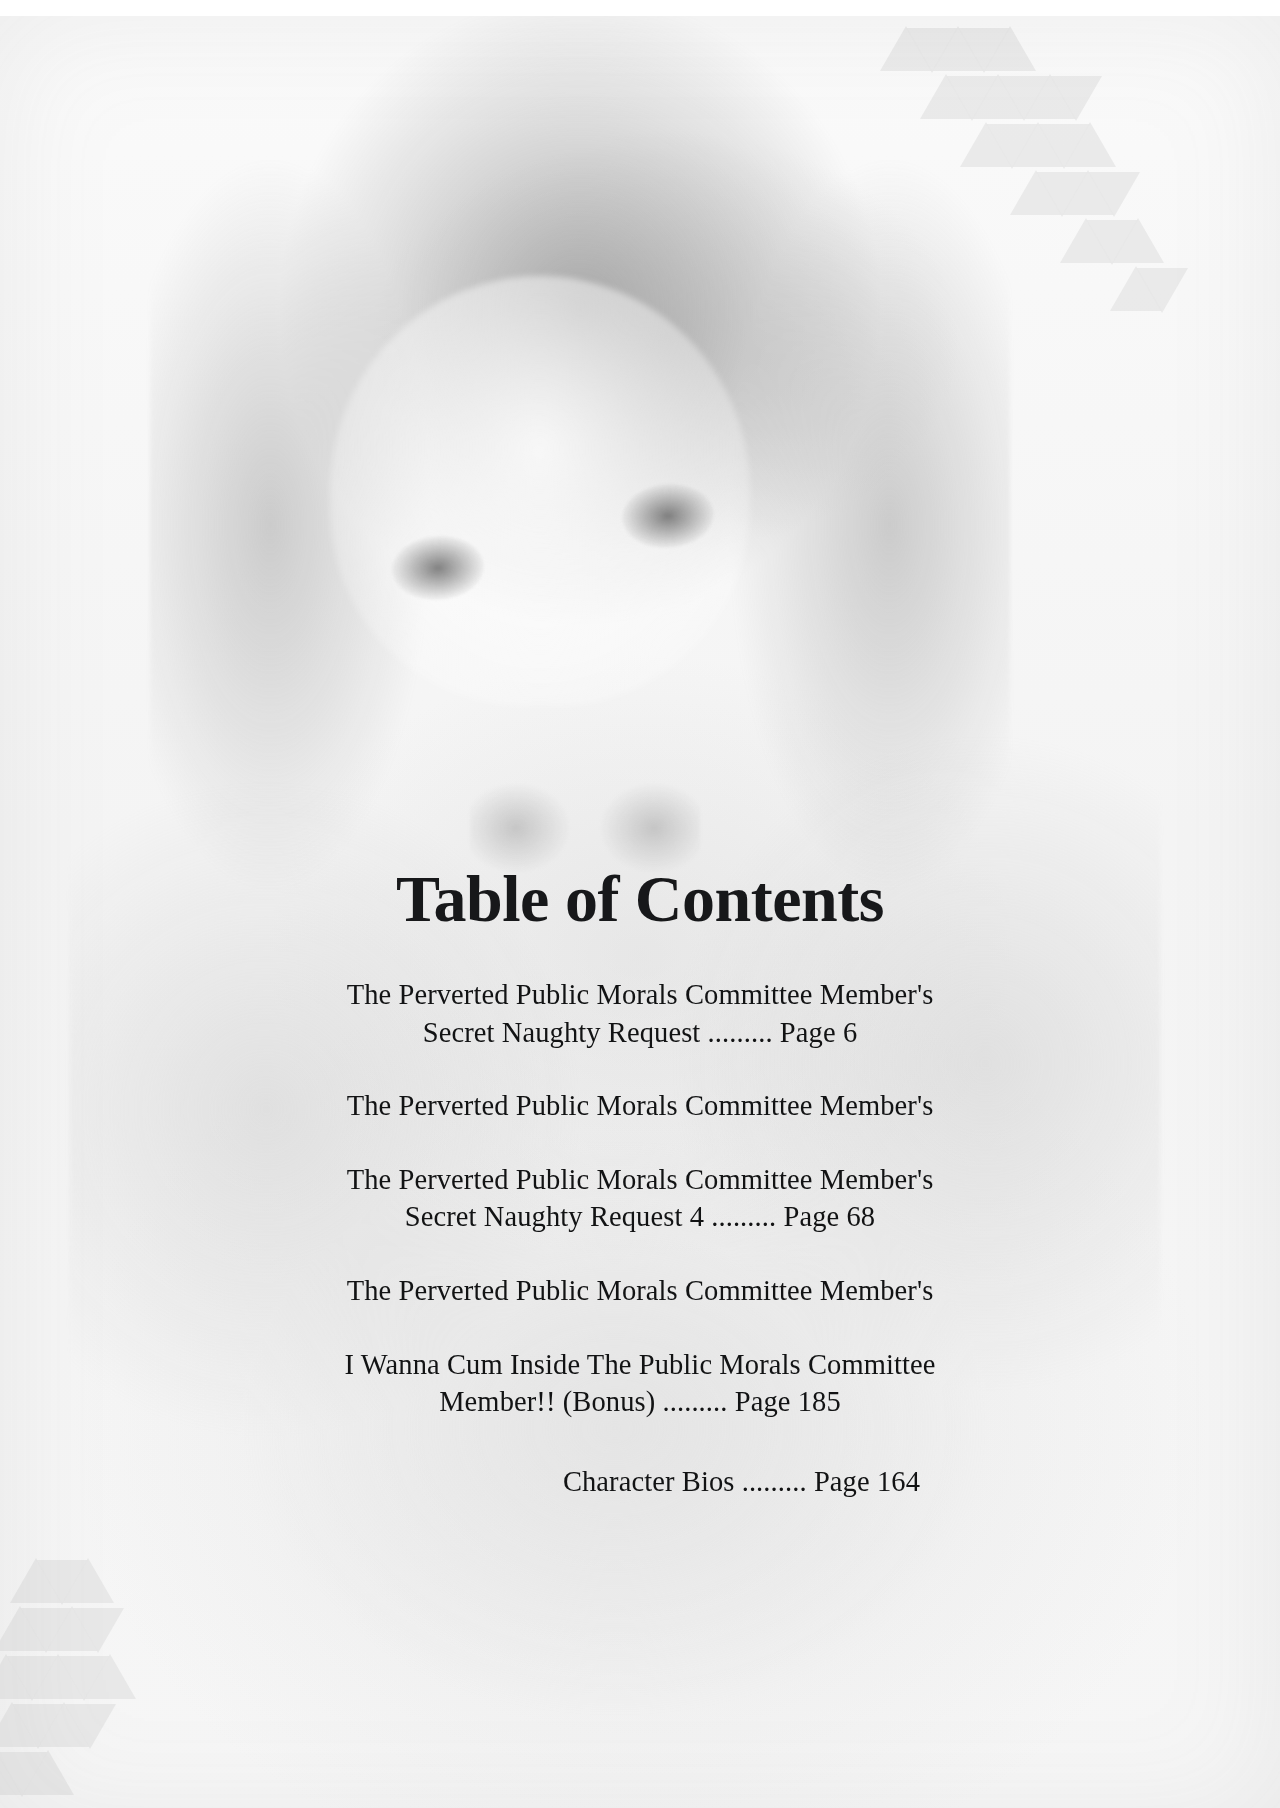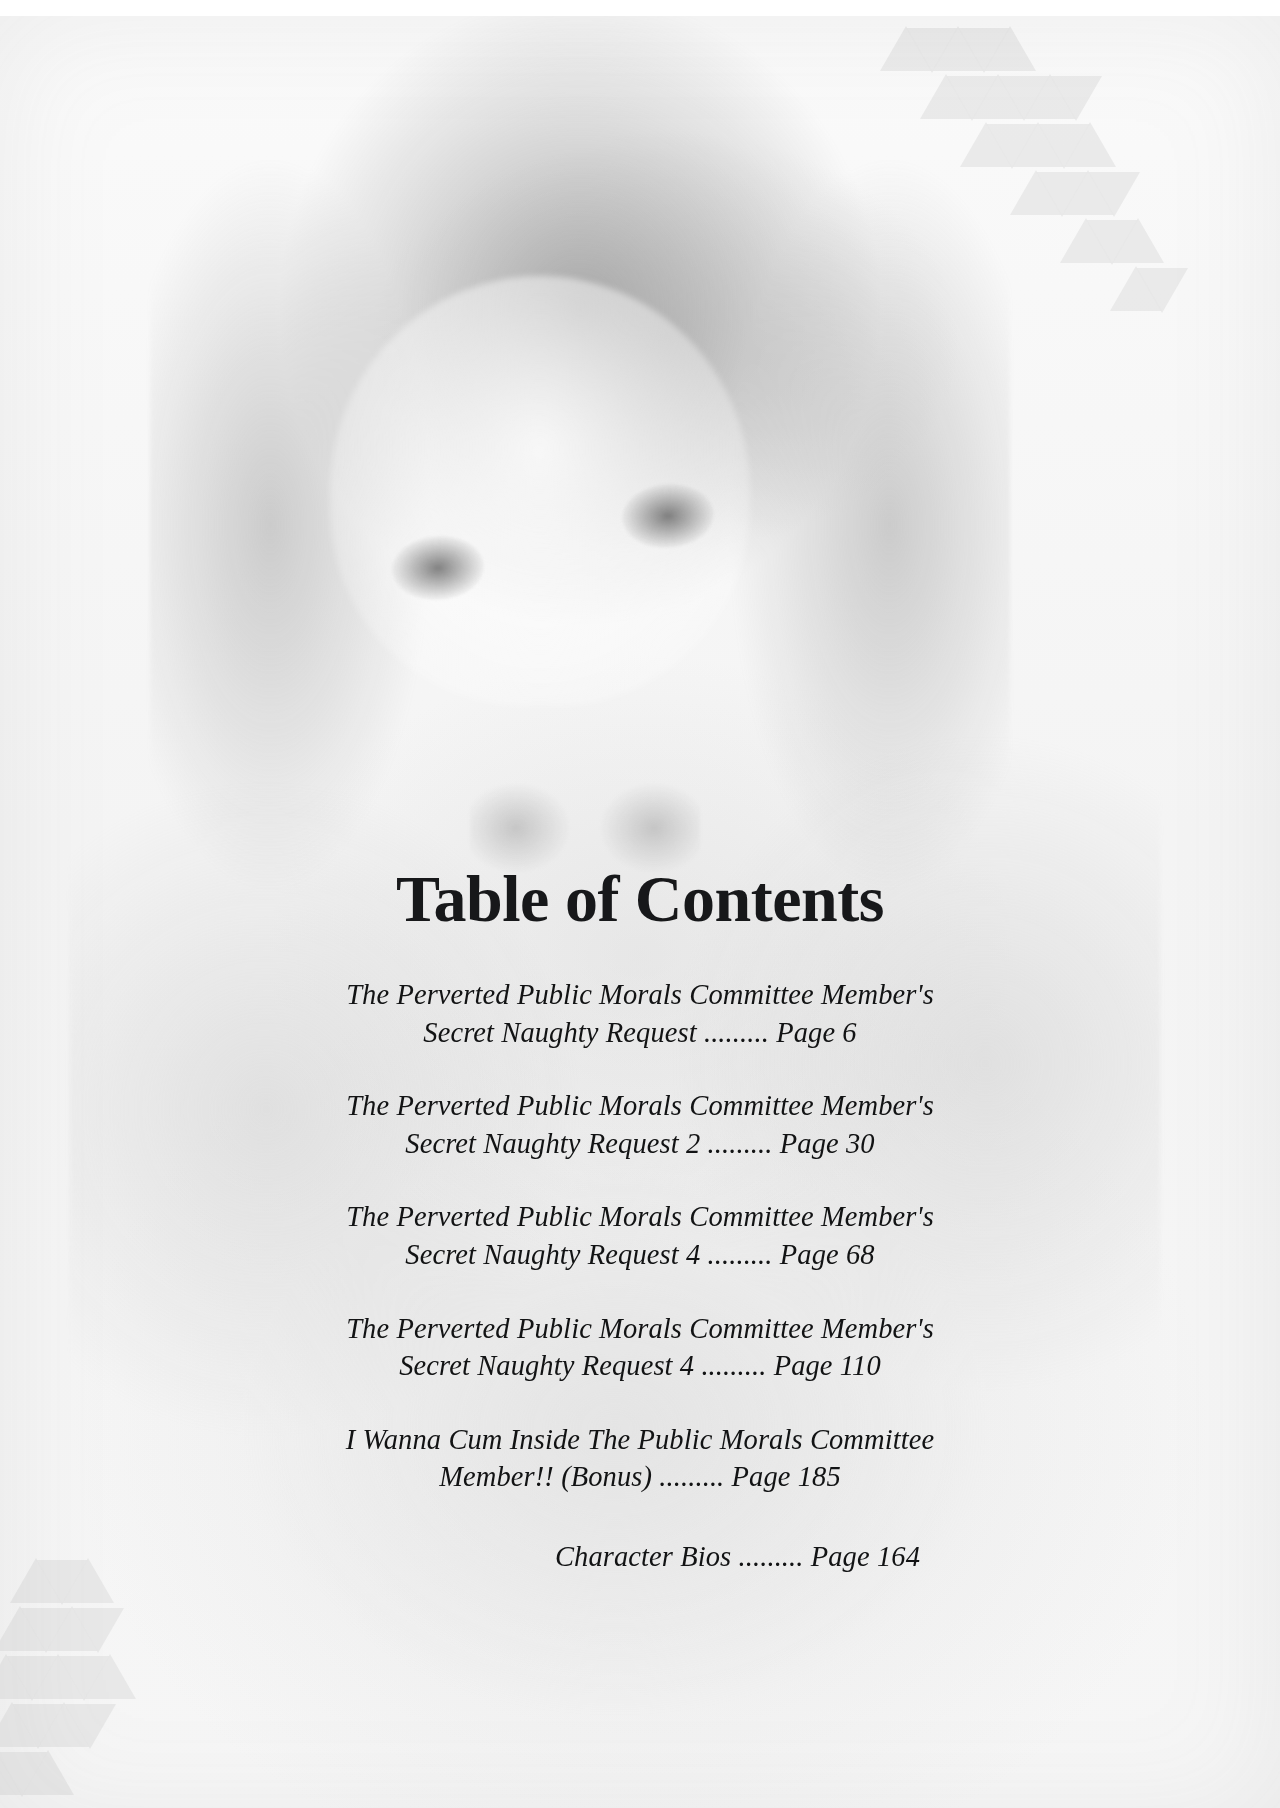--- a/index.html
+++ b/index.html
@@ -118,21 +118,20 @@
     font-size: 66px;
     letter-spacing: -0.5px;
     color: #17181a;
     margin: 0 0 44px 0;
     line-height: 1;
   }
   .toc-list {
     list-style: none;
     margin: 0;
     padding: 0;
-    font-style: italic;
   }
   .toc-entry {
     font-family: "Liberation Serif", serif;
     font-size: 28.5px;
     line-height: 1.32;
     color: #121314;
     margin: 0 auto 36px auto;
     width: 790px;
     letter-spacing: 0.1px;
   }
@@ -211,29 +210,27 @@
   <div class="toc">
     <h1 class="toc-title">Table of Contents</h1>
 
     <ul class="toc-list">
       <li class="toc-entry">
         <span class="line">The Perverted Public Morals Committee Member's</span>
         <span class="line">Secret Naughty Request ......... Page 6</span>
       </li>
       <li class="toc-entry">
         <span class="line">The Perverted Public Morals Committee Member's</span>
-        <span class="line">Secret Naughty Request 2 ......... Page 30</span>
       </li>
       <li class="toc-entry">
         <span class="line">The Perverted Public Morals Committee Member's</span>
         <span class="line">Secret Naughty Request 4 ......... Page 68</span>
       </li>
       <li class="toc-entry">
         <span class="line">The Perverted Public Morals Committee Member's</span>
-        <span class="line">Secret Naughty Request 4 ......... Page 110</span>
       </li>
       <li class="toc-entry">
         <span class="line">I Wanna Cum Inside The Public Morals Committee</span>
         <span class="line">Member!! (Bonus) ......... Page 185</span>
       </li>
       <li class="toc-entry short toc-final">
         <span class="line">Character Bios ......... Page 164</span>
       </li>
     </ul>
   </div>

